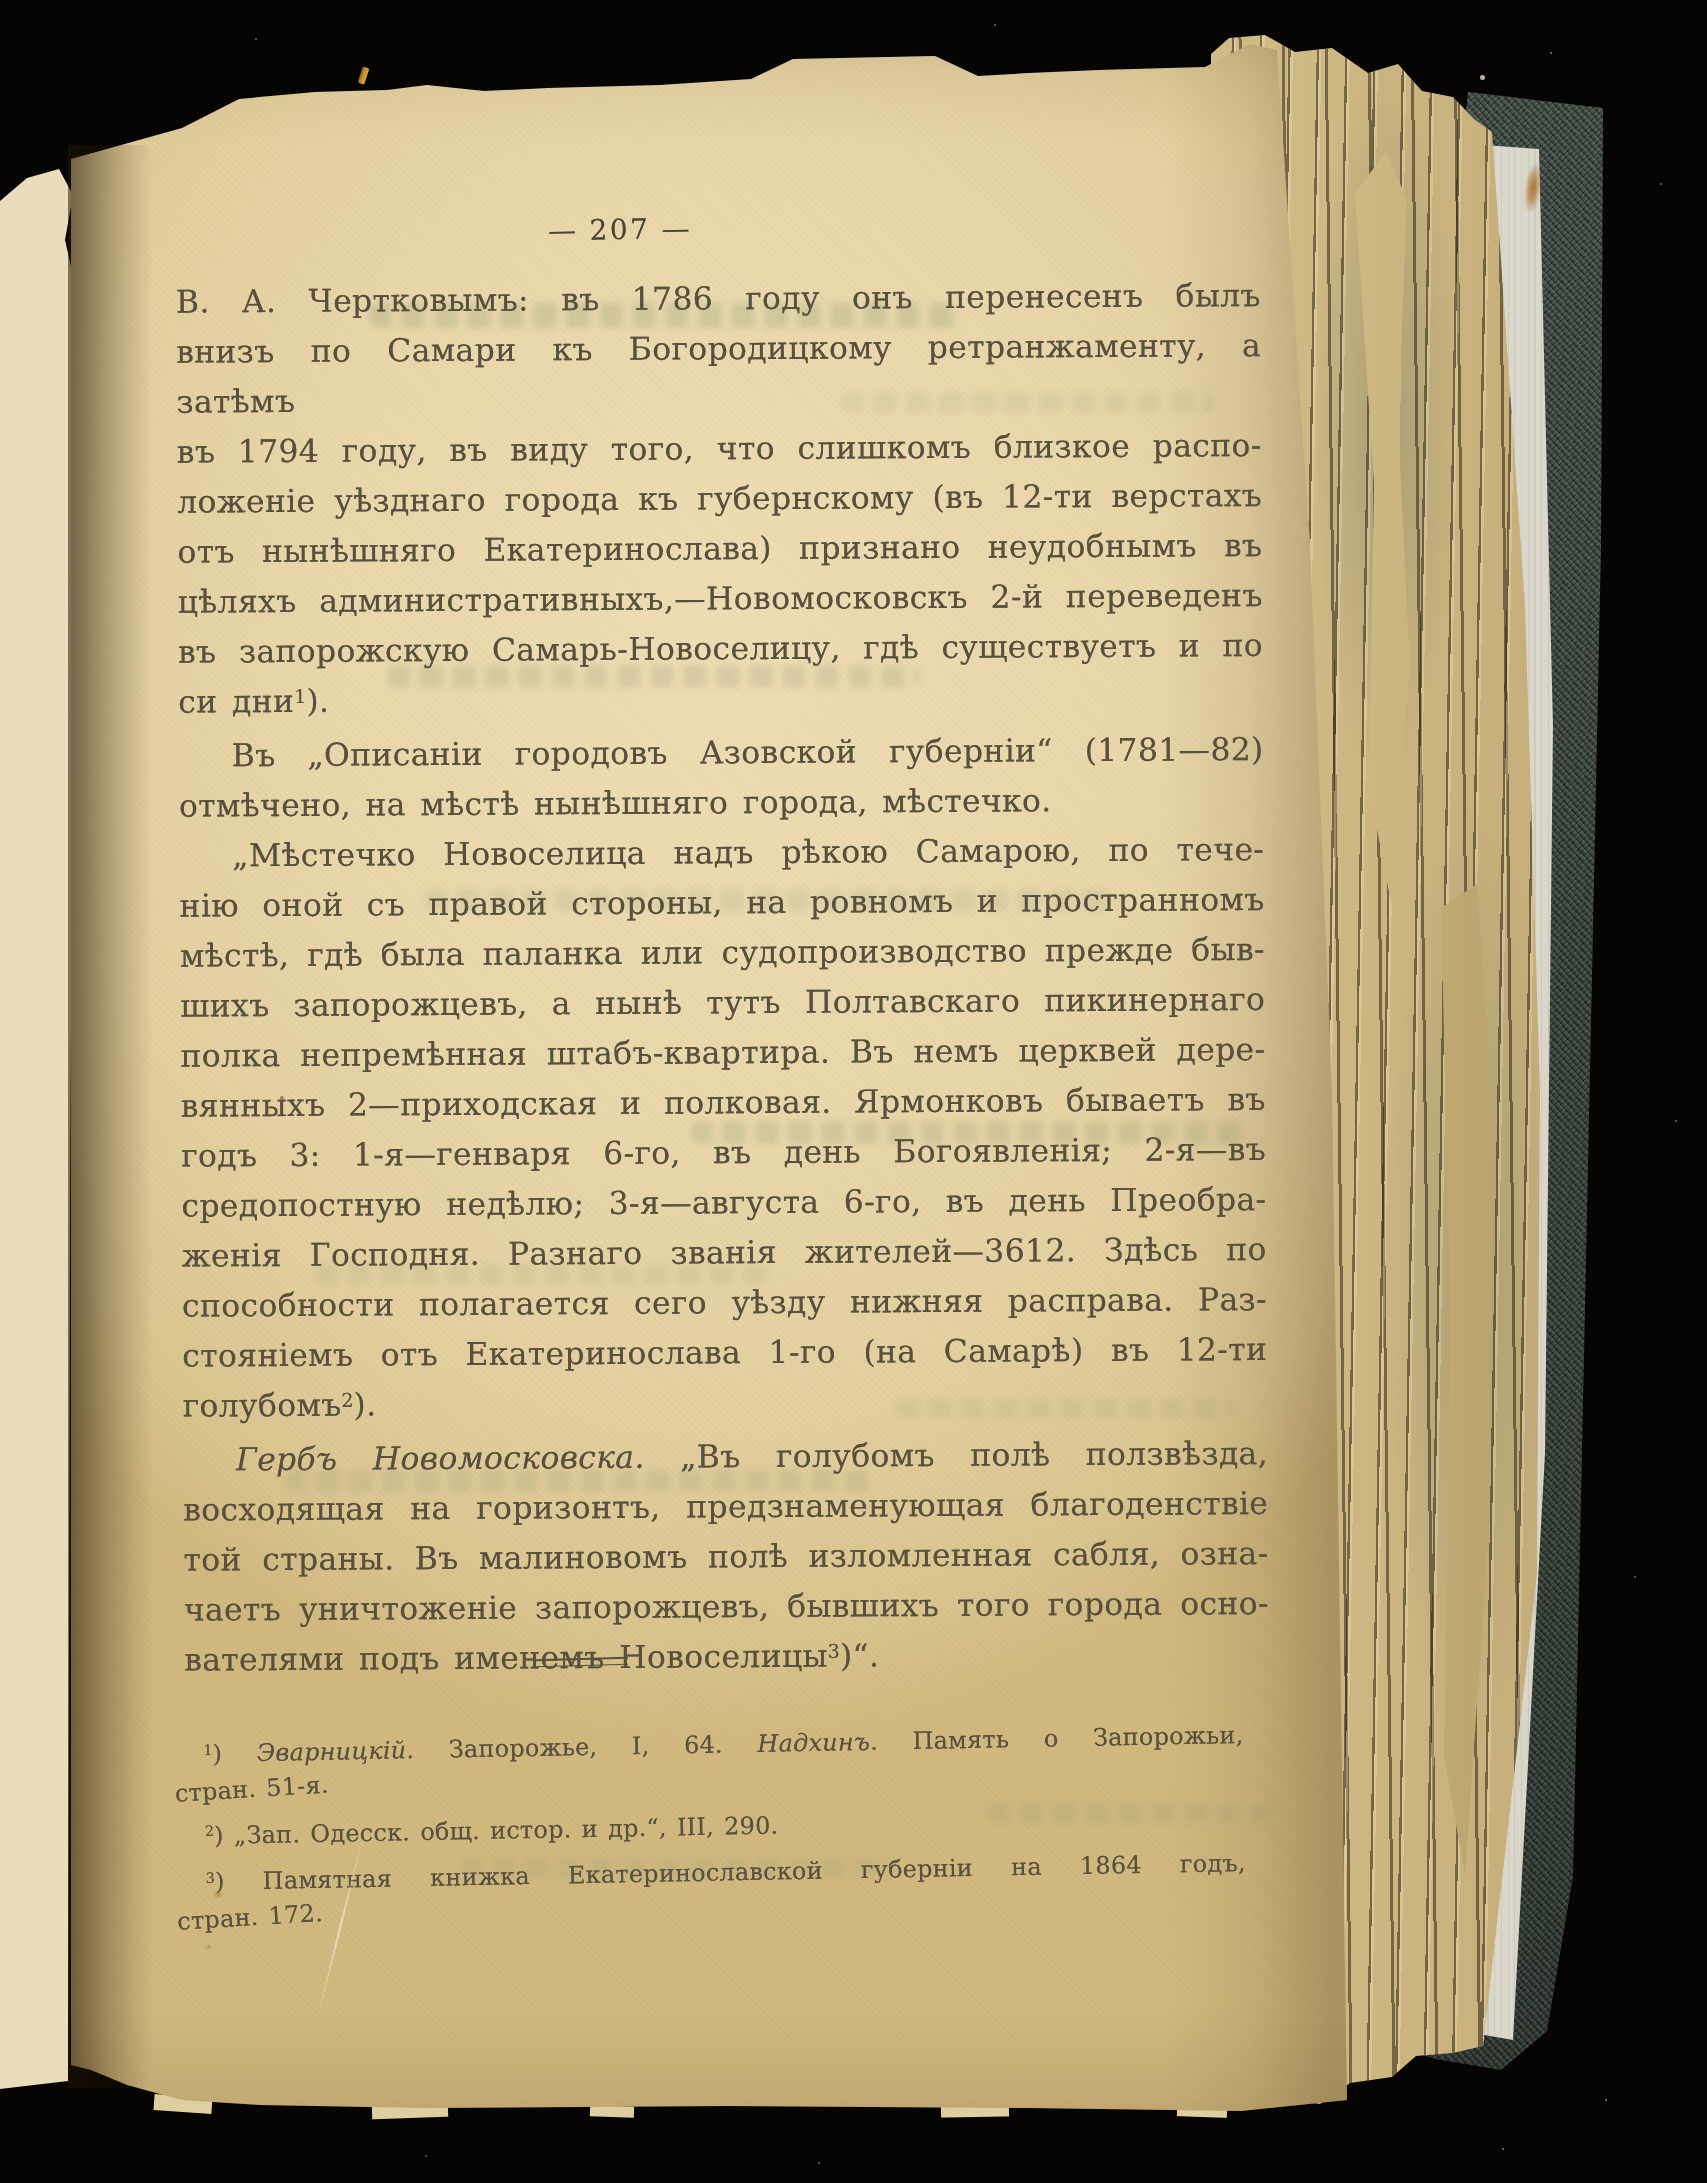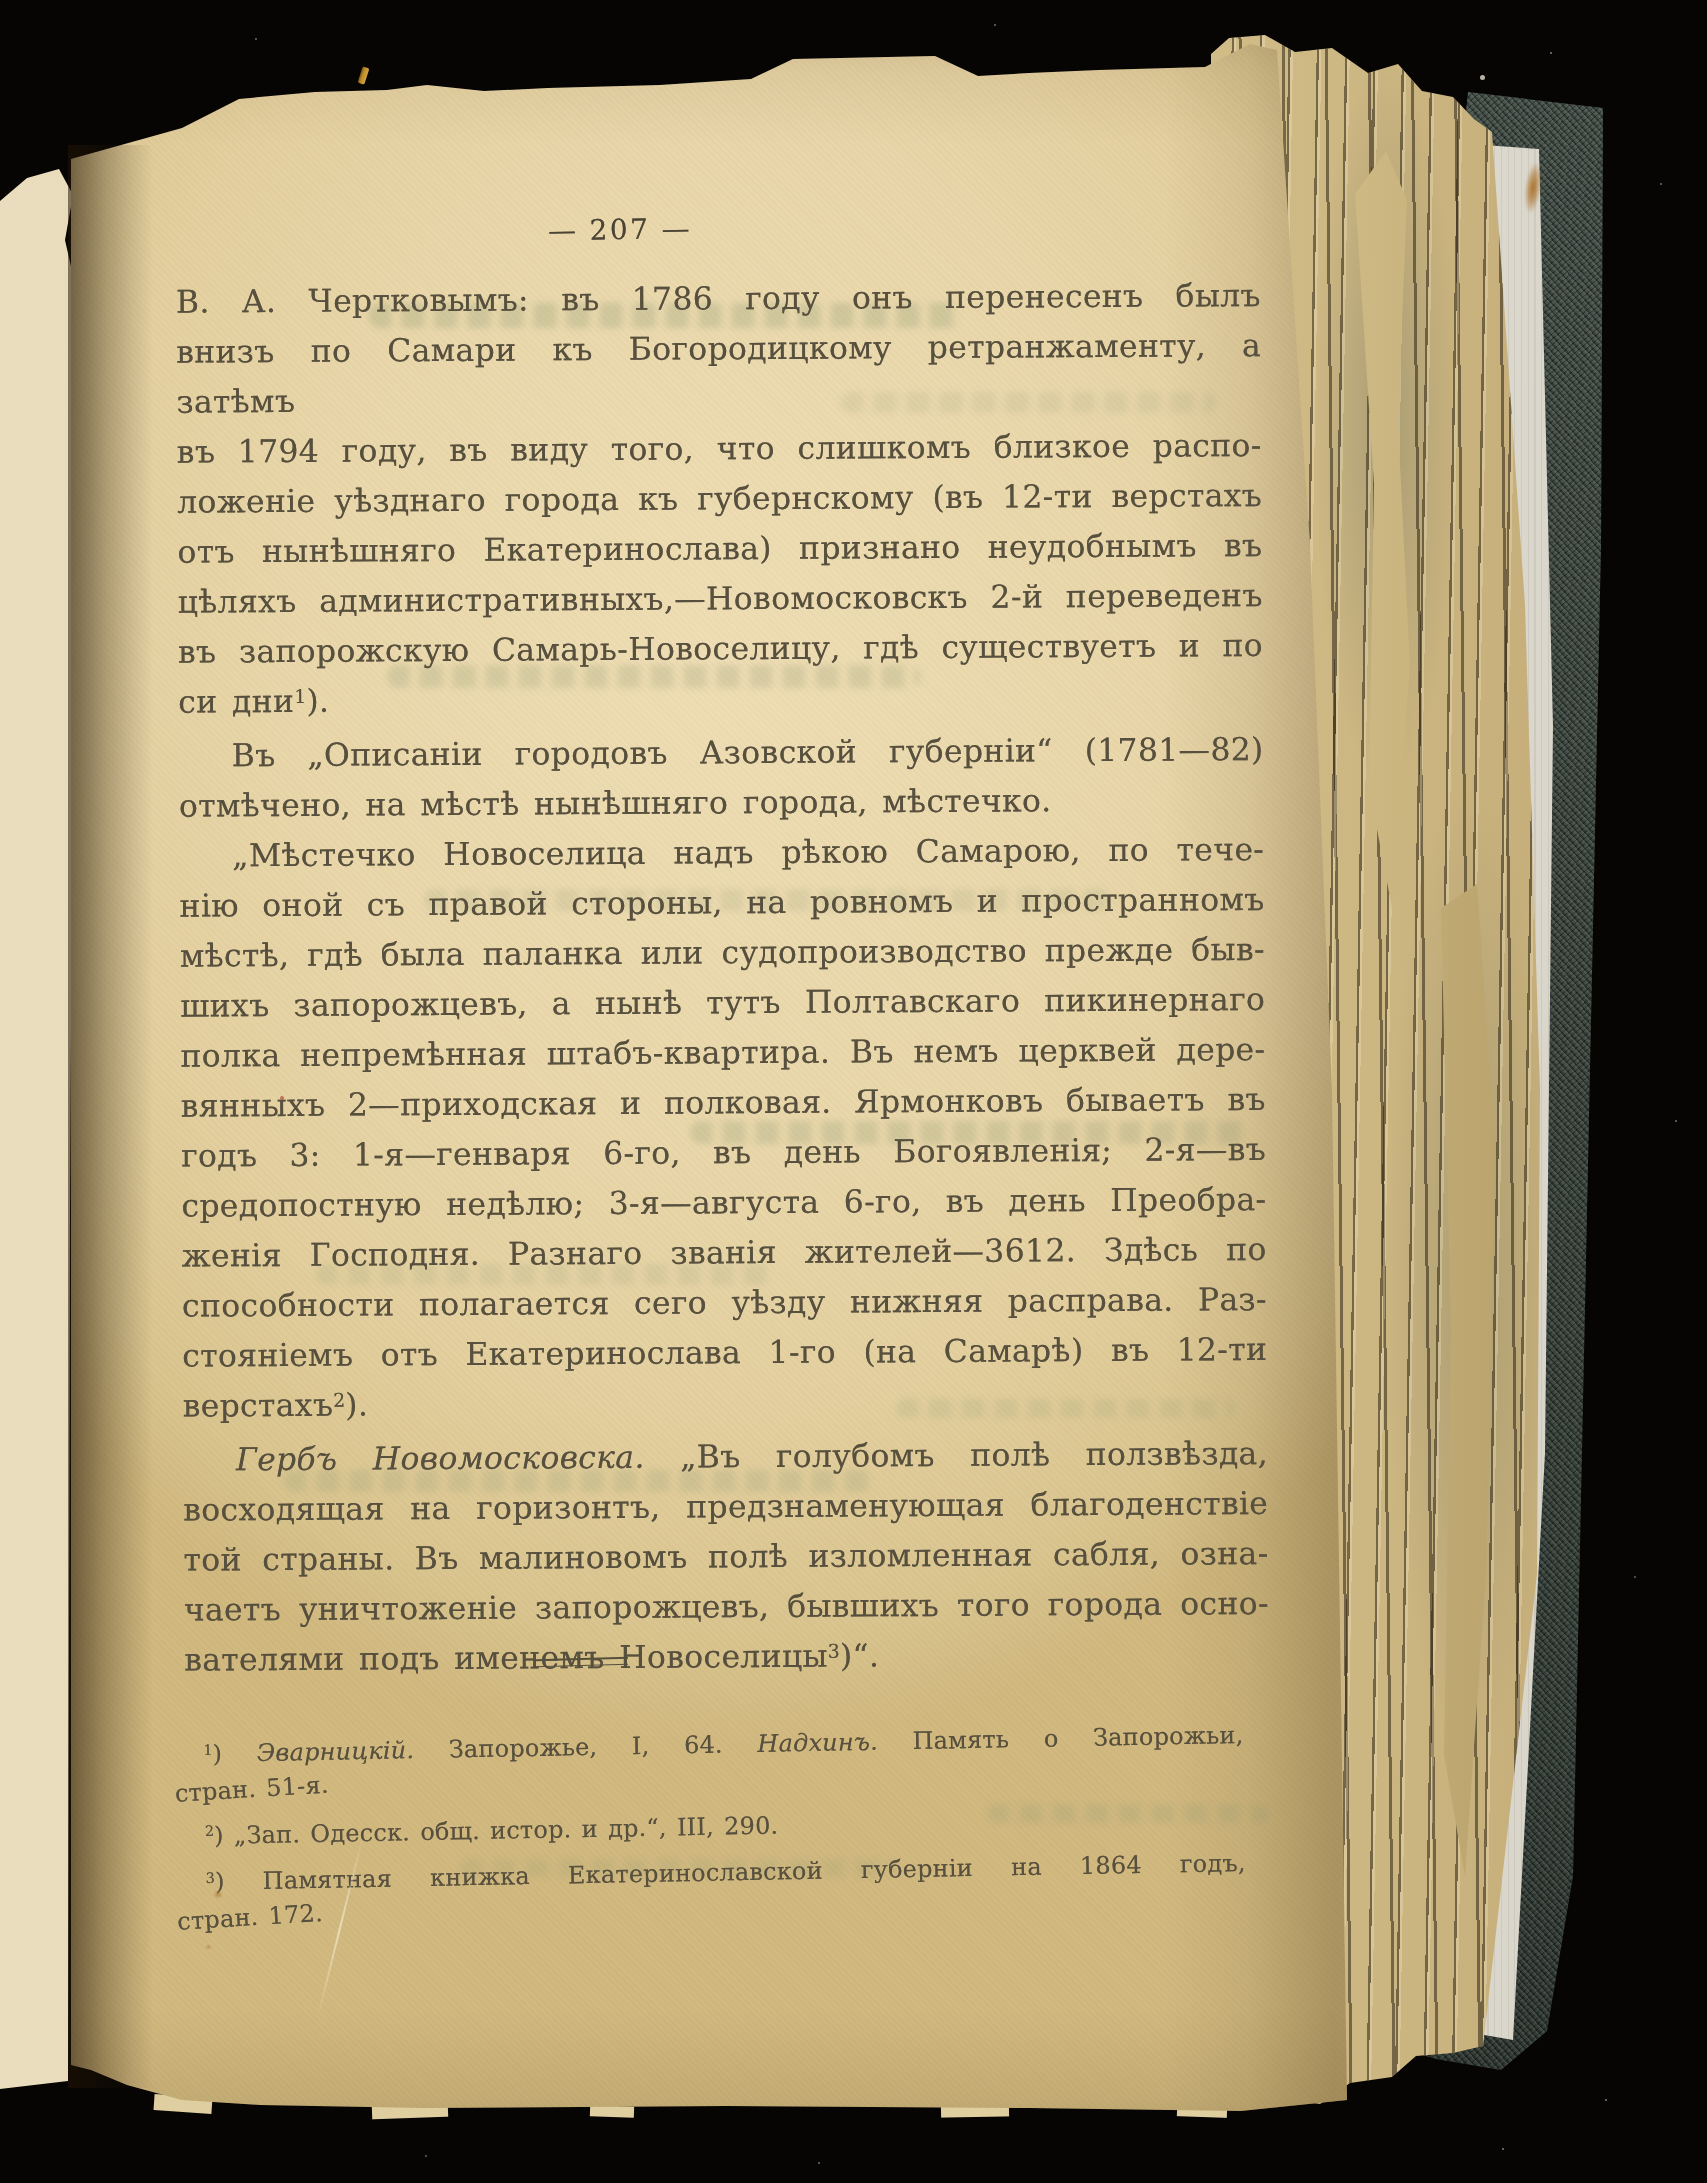--- a/index.html
+++ b/index.html
@@ -220,21 +220,21 @@
     <div class="line">нію оной съ правой стороны, на ровномъ и пространномъ</div>
     <div class="line">мѣстѣ, гдѣ была паланка или судопроизводство прежде быв-</div>
     <div class="line">шихъ запорожцевъ, а нынѣ тутъ Полтавскаго пикинернаго</div>
     <div class="line">полка непремѣнная штабъ-квартира. Въ немъ церквей дере-</div>
     <div class="line">вянныхъ 2—приходская и полковая. Ярмонковъ бываетъ въ</div>
     <div class="line">годъ 3: 1-я—генваря 6-го, въ день Богоявленія; 2-я—въ</div>
     <div class="line">средопостную недѣлю; 3-я—августа 6-го, въ день Преобра-</div>
     <div class="line">женія Господня. Разнаго званія жителей—3612. Здѣсь по</div>
     <div class="line">способности полагается сего уѣзду нижняя расправа. Раз-</div>
     <div class="line">стояніемъ отъ Екатеринослава 1-го (на Самарѣ) въ 12-ти</div>
-    <div class="line para-last"><span>верстахъ</span><span class="sup">2</span><span>).</span></div>
+    <div class="line para-last"><span>голубомъ</span><span class="sup">2</span><span>).</span></div>
     <div class="line indent"><span class="i">Гербъ Новомосковска.</span><span> „Въ голубомъ полѣ ползвѣзда,</span></div>
     <div class="line">восходящая на горизонтъ, предзнаменующая благоденствіе</div>
     <div class="line">той страны. Въ малиновомъ полѣ изломленная сабля, озна-</div>
     <div class="line">чаетъ уничтоженіе запорожцевъ, бывшихъ того города осно-</div>
     <div class="line para-last"><span>вателями подъ именемъ Новоселицы</span><span class="sup">3</span><span>)“.</span></div>
   </div>
 <div id="footnote-divider"></div>
 <div id="footnotes">
     <div class="footnote">
       <div class="fn-line fn-first"><span class="sup">1</span><span>) </span><span class="i">Эварницкій.</span><span> Запорожье, I, 64. </span><span class="i">Надхинъ.</span><span> Память о Запорожьи,</span></div>

